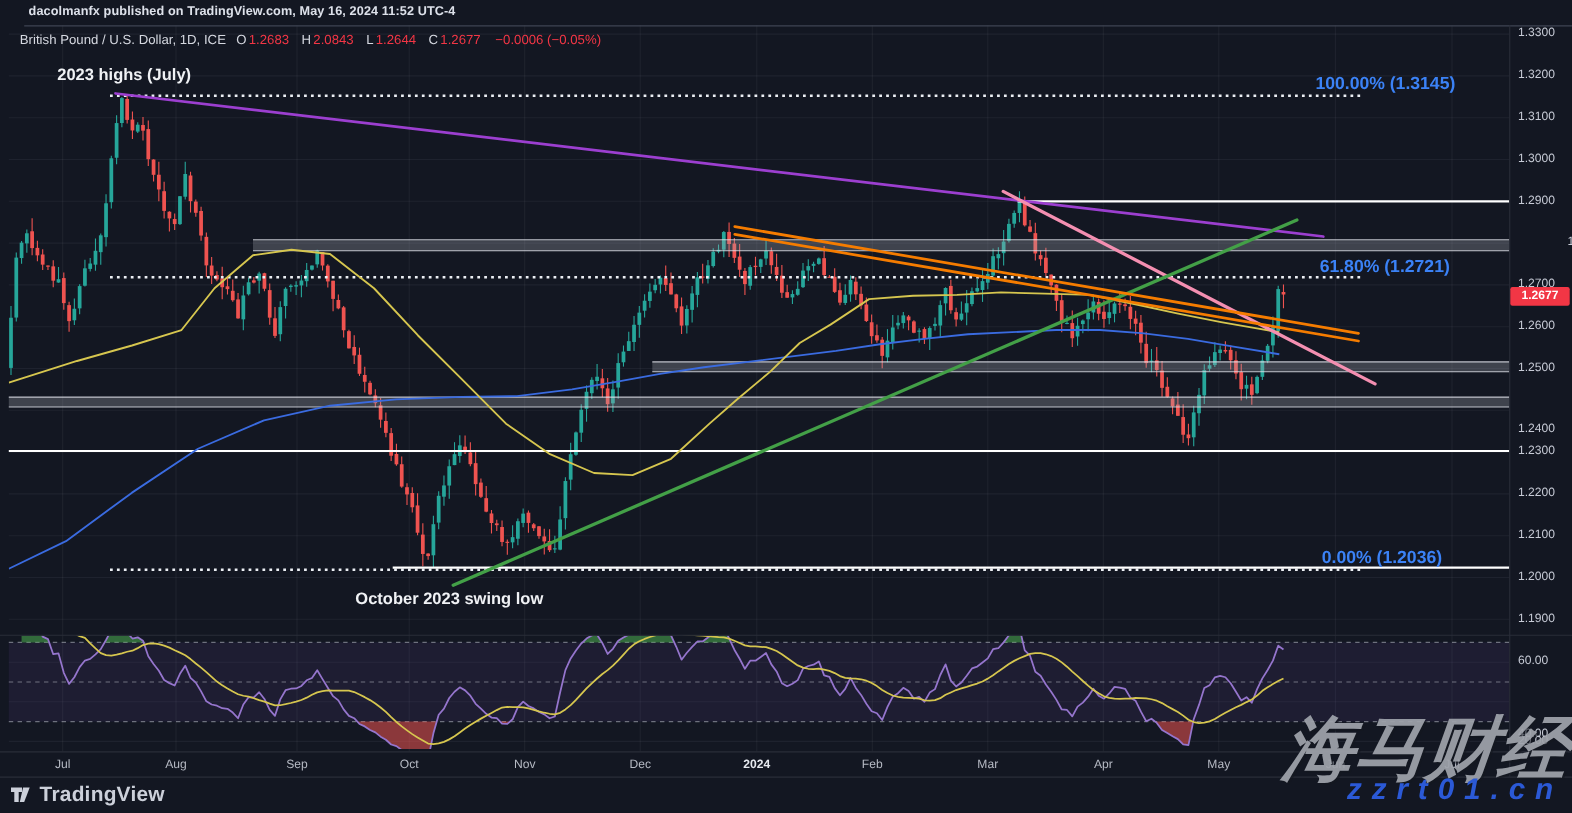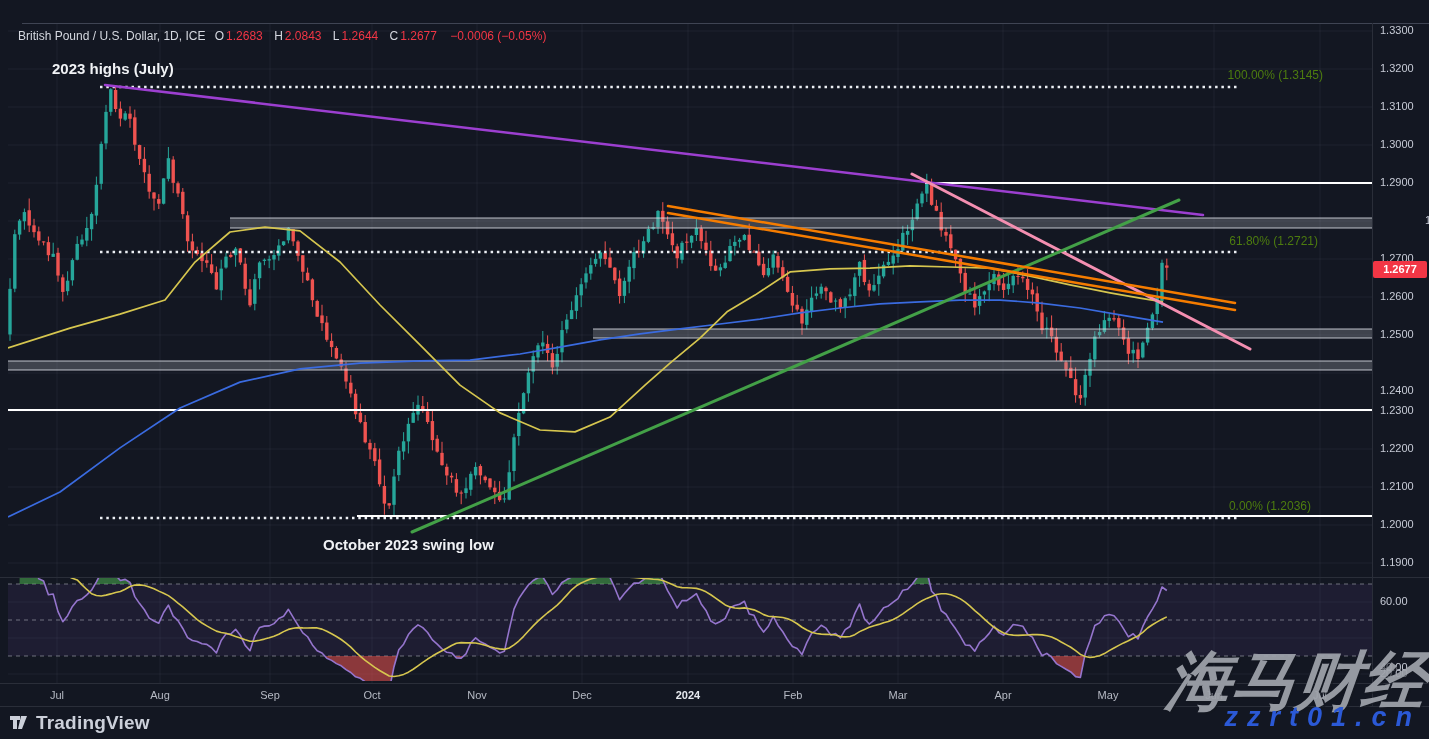--- a/index.html
+++ b/index.html
@@ -8,21 +8,21 @@
   #chart{position:absolute;left:0;top:0;}
   .txt{position:absolute;white-space:nowrap;}
   #publish-bar{left:26px;top:5px;font-size:11.5px;font-weight:700;color:#dde1ea;letter-spacing:.1px;}
   #legend{left:18px;top:29px;font-size:12px;color:#d5d8e0;}
   #legend span{margin-right:2px;}
   #legend .sym{margin-right:0;}
   #legend .lbl{color:#d5d8e0;margin-left:6px;}
   #legend .val{color:#f23645;}
   #legend .chg{color:#f23645;margin-left:8px;}
   .annotation{font-size:15px;font-weight:700;color:#f0f2f5;}
-  .fib-label{position:absolute;font-size:12px;font-weight:400;color:#4d7c0f;white-space:nowrap;}
+  .fib-label{position:absolute;font-size:16px;font-weight:700;color:#3b82f6;white-space:nowrap;}
   .ax-label{position:absolute;font-size:11px;color:#c7cbd6;white-space:nowrap;}
   #price-axis .ax-label{left:1380px;}
   .t-label{position:absolute;width:44px;margin-left:-22px;text-align:center;font-size:11px;color:#b6bac4;}
   .t-label.year{color:#e6e9ef;font-weight:700;}
   #last-price{position:absolute;left:1373px;top:261px;width:54px;height:17px;background:#f23645;
               border-radius:2px;color:#fff;font-size:11px;font-weight:700;text-align:center;line-height:17px;}
   #wm-cn{right:2px;top:638px;font-size:64px;font-weight:800;font-style:italic;color:#9fa3ab;opacity:.93;
          letter-spacing:1px;transform:skewX(-6deg);text-shadow:2px 2px 0 rgba(20,23,32,.6);}
   #wm-url{right:8px;top:702px;font-size:27px;font-weight:800;font-style:italic;color:#2b59d6;letter-spacing:9px;}
   #footer{left:10px;top:712px;display:flex;align-items:center;gap:6px;}
@@ -600,20 +600,23 @@
         <polyline points="19.6,530 24.4,530 29.2,556.85 34,567.29 38.8,578.74 43.6,581.06 48.4,594.71 53.2,593.99 58,611.62 62.8,621.74 67.6,615.69 72.4,606.46 77.2,600.5 82,598.94 86.8,594.83 91.6,590.15 96.4,581.8 101.2,572.81 106,567.35 110.8,564.04 115.6,575.28 120.4,580.48 125.2,579.36 130,582.53 134.8,596.62 139.6,603.58 144.4,609.76 149.2,618.18 154,621.02 158.8,623.18 163.6,612.53 168.4,605.16 173.2,616.19 178,620.55 182.8,628.49 187.6,637.58 192.4,640.44 197.2,641.55 202,643.8 206.8,644.38 211.6,647.77 216.4,652.96 221.2,640.44 226,633.89 230.8,634 235.6,629.31 240.4,635.39 245.2,645.36 250,650.74 254.8,635.78 259.6,627.47 264.4,626.12 269.2,625.86 274,623.61 278.8,618.46 283.6,616.31 288.4,609.3 293.2,617.38 298,625.19 302.8,632.88 307.6,636.75 312.4,644.89 317.2,650.76 322,652.92 326.8,658.2 331.6,660.37 336.4,663.64 341.2,665.84 346,669.68 350.8,672.5 355.6,676.82 360.4,678.3 365.2,681.8 370,682.94 374.8,684.74 379.6,687.87 384.4,690.09 389.2,690.3 394,666.69 398.8,649.77 403.6,644.22 408.4,634.54 413.2,628.89 418,624.82 422.8,627.61 427.6,632.47 432.4,639.86 437.2,644.15 442,648.87 446.8,652.28 451.6,652.92 456.4,657.86 461.2,658.13 466,653.89 470.8,642.8 475.6,637.83 480.4,641.78 485.2,644.01 490,647.27 494.8,649.46 499.6,652.97 504.4,651.34 509.2,629.57 514,609.18 518.8,598.62 523.6,591.45 528.4,585.02 533.2,580.48 538,577.69 542.8,576.97 547.6,584.63 552.4,594.52 557.2,589.78 562,582.44 566.8,579.57 571.6,577.05 576.4,573.33 581.2,570.76 586,568.35 590.8,566.58 595.6,565.26 600.4,563.88 605.2,569.88 610,577.54 614.8,587.99 619.6,599.73 624.4,593.42 629.2,588.13 634,583.17 638.8,583.13 643.6,579.54 648.4,575.74 653.2,575.19 658,570.5 662.8,580.25 667.6,590.66 672.4,598.87 677.2,608.03 682,600.61 686.8,600.62 691.6,597.25 696.4,593.67 701.2,603.96 706,610.41 710.8,621.05 715.6,623.83 720.4,621.55 725.2,618.31 730,607.83 734.8,605.46 739.6,604.23 744.4,601.27 749.2,613.98 754,615.29 758.8,625.57 763.6,632.06 768.4,626.27 773.2,616.22 778,625.41 782.8,631.74 787.6,639.79 792.4,646.57 797.2,648.38 802,654.54 806.8,642.58 811.6,633.36 816.4,630.2 821.2,625.27 826,628.18 830.8,635.12 835.6,633.46 840.4,637.97 845.2,629.62 850,626.48 854.8,613.63 859.6,603.97 864.4,618.75 869.2,624.07 874,620.44 878.8,614.27 883.6,607.68 888.4,605.96 893.2,602.22 898,598.54 902.8,590.18 907.6,589.29 912.4,584 917.2,577.57 922,574.07 926.8,570.6 931.6,591.23 936.4,596.09 941.2,610.73 946,614.25 950.8,622.27 955.6,628.81 960.4,636.27 965.2,644.97 970,645.41 974.8,651.24 979.6,642.35 984.4,638.76 989.2,633.37 994,626.08 998.8,632.55 1003.6,635.17 1008.4,630.4 1013.2,624.47 1018,625.2 1022.8,626.17 1027.6,634.22 1032.4,637.09 1037.2,646.99 1042,655.66 1046.8,653.4 1051.6,657.19 1056.4,663.57 1061.2,666.42 1066,669.27 1070.8,671.94 1075.6,676.64 1080.4,677.42 1085.2,653.81 1090,640.82 1094.8,625.55 1099.6,622.87 1104.4,615.83 1109.2,614.49 1114,615.7 1118.8,621.17 1123.6,628.82 1128.4,636.86 1133.2,633.78 1138,638.88 1142.8,626.47 1147.6,616.73 1152.4,609.08 1157.2,600.58 1162,587 1166.8,590.52" fill="none" stroke="#9575cd" stroke-width="1.6" stroke-linejoin="round"></polyline>
         <polyline points="19.6,530 24.4,530 29.2,536.71 34,542.83 38.8,548.81 43.6,553.42 48.4,558.58 53.2,562.51 58,567.42 62.8,572.36 67.6,575.97 72.4,578.32 77.2,579.9 82,584.83 86.8,589.46 91.6,593.75 96.4,595.54 101.2,595.93 106,595.12 110.8,593.9 115.6,592.51 120.4,591.55 125.2,589.24 130,586.44 134.8,585.08 139.6,584.88 144.4,585.54 149.2,586.91 154,588.78 158.8,591.14 163.6,593.34 168.4,595.65 173.2,599.14 178,603.17 182.8,606.97 187.6,611.05 192.4,615.41 197.2,619.63 202,623 206.8,625.91 211.6,628.63 216.4,631.11 221.2,632.5 226,633.27 230.8,634.8 235.6,636.53 240.4,637.9 245.2,639.67 250,641.26 254.8,641.13 259.6,640.2 264.4,639.1 269.2,637.82 274,636.34 278.8,634.24 283.6,631.62 288.4,629.4 293.2,628.22 298,627.59 302.8,627.85 307.6,627.94 312.4,627.91 317.2,627.91 322,629.13 326.8,631.33 331.6,633.78 336.4,636.47 341.2,639.49 346,643.15 350.8,647.16 355.6,651.99 360.4,656.34 365.2,660.38 370,663.96 374.8,667.39 379.6,670.46 384.4,673.26 389.2,675.93 394,676.54 398.8,675.78 403.6,674.4 408.4,672.16 413.2,669.25 418,665.84 422.8,662.33 427.6,659.05 432.4,656.06 437.2,653.29 442,650.73 446.8,648.18 451.6,645.53 456.4,643.21 461.2,642.6 466,642.89 470.8,642.79 475.6,643.03 480.4,643.95 485.2,645.32 490,646.72 494.8,647.94 499.6,648.87 504.4,649.39 509.2,648.01 514,644.93 518.8,641.05 523.6,636.31 528.4,631.08 533.2,625.84 538,621.19 542.8,616.84 547.6,612.76 552.4,609.23 557.2,605.12 562,600.33 566.8,595.09 571.6,589.78 576.4,585.77 581.2,583.02 586,580.86 590.8,579.08 595.6,577.67 600.4,576.49 605.2,575.93 610,575.97 614.8,576.21 619.6,576.58 624.4,576.84 629.2,577.25 634,577.51 638.8,577.94 643.6,578.38 648.4,578.74 653.2,579.23 658,579.51 662.8,580.58 667.6,582.49 672.4,584.56 677.2,586.74 682,587.64 686.8,587.7 691.6,587.98 696.4,588.37 701.2,589.86 706,591.81 710.8,594.77 715.6,598.21 720.4,601.52 725.2,604.93 730,606.9 734.8,607.96 739.6,608.34 744.4,607.86 749.2,608.82 754,609.86 758.8,611.89 763.6,614.63 768.4,616.22 773.2,616.64 778,616.95 782.8,617.51 787.6,618.82 792.4,620.84 797.2,623.73 802,627.24 806.8,629.98 811.6,632.27 816.4,633.43 821.2,634.14 826,634.33 830.8,634.55 835.6,635.06 840.4,636.61 845.2,636.91 850,636.54 854.8,634.67 859.6,631.63 864.4,629.51 869.2,627.33 874,625.75 878.8,624.39 883.6,622.78 888.4,621.4 893.2,619.55 898,616.93 902.8,613.84 907.6,610.37 912.4,607.11 917.2,603.61 922,600.79 926.8,598.4 931.6,596.44 936.4,594.44 941.2,593.75 946,593.75 950.8,594.79 955.6,596.42 960.4,598.85 965.2,602.17 970,606.11 974.8,610.54 979.6,614.7 984.4,619.08 989.2,623.31 994,627.27 998.8,630.23 1003.6,633.02 1008.4,634.42 1013.2,635.15 1018,635.36 1022.8,635.17 1027.6,635.03 1032.4,634.46 1037.2,634.58 1042,634.89 1046.8,635.68 1051.6,637 1056.4,639.16 1061.2,642.04 1066,644.66 1070.8,647.28 1075.6,650.59 1080.4,654.37 1085.2,656.41 1090,657.46 1094.8,656.84 1099.6,655.83 1104.4,653.6 1109.2,650.66 1114,647.97 1118.8,645.39 1123.6,642.91 1128.4,640.8 1133.2,638.26 1138,635.9 1142.8,632.32 1147.6,627.98 1152.4,624.79 1157.2,621.91 1162,619.16 1166.8,616.85" fill="none" stroke="#d6c64f" stroke-width="1.6" stroke-linejoin="round"></polyline>
       </g>
       <line x1="22" y1="23.5" x2="1429" y2="23.5" stroke="#3f4453" stroke-width="1"></line>
       <line x1="0" y1="577.5" x2="1429" y2="577.5" stroke="#2a2e39" stroke-width="1"></line>
       <line x1="0" y1="683.5" x2="1429" y2="683.5" stroke="#2a2e39" stroke-width="1"></line>
       <line x1="0" y1="706.5" x2="1429" y2="706.5" stroke="#2a2e39" stroke-width="1"></line>
       <line x1="1372.5" y1="23" x2="1372.5" y2="706" stroke="#2a2e39" stroke-width="1"></line>
     </svg>
 
+  <div id="publish-bar" class="txt">
+    <span>dacolmanfx published on TradingView.com, May 16, 2024 11:52 UTC-4</span>
+  </div>
 
   <div id="legend" class="txt">
     <span class="sym">British Pound / U.S. Dollar, 1D, ICE</span>
     <span class="lbl">O</span><span class="val">1.2683</span>
     <span class="lbl">H</span><span class="val">2.0843</span>
     <span class="lbl">L</span><span class="val">1.2644</span>
     <span class="lbl">C</span><span class="val">1.2677</span>
     <span class="chg">−0.0006 (−0.05%)</span>
   </div>
 

